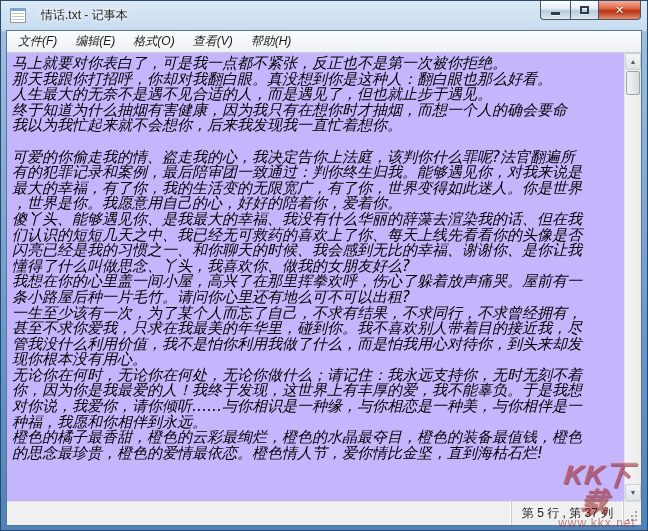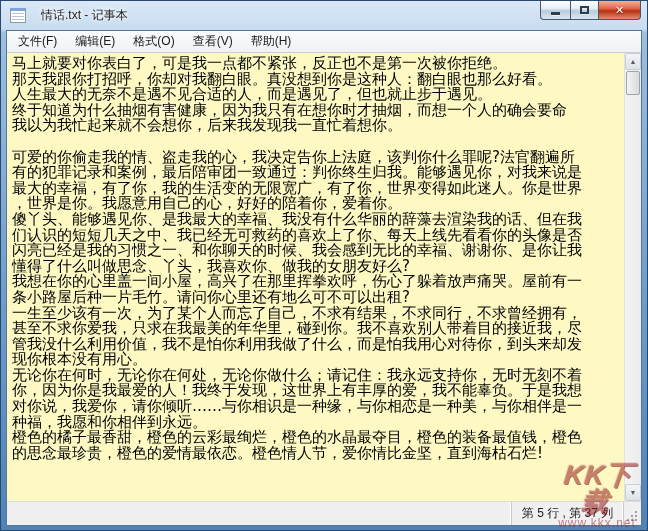--- a/index.html
+++ b/index.html
@@ -67,28 +67,29 @@
   }
 
   .menubar {
     height: 21px;
     background: linear-gradient(180deg, #fafbfc, #eff2f5);
     display: flex; align-items: center;
     font-size: 12px; color: #1a1a1a;
     padding-left: 2px;
     flex: 0 0 auto;
   }
-  .menu-item { padding: 3px 9px; white-space: nowrap; }
+  .menu-item { padding: 3px 9px; white-space: nowrap; font-style: italic; }
 
   .editor-wrap {
     flex: 1 1 auto;
     display: flex;
-    background: #fef9c3;
+    background: #c4b5fd;
     border-top: 1px solid #c6cdd4;
     overflow: hidden;
+    font-style: italic;
   }
   .text-content {
     flex: 1 1 auto;
     padding: 3px 0 0 5px;
     font-family: "DejaVu Sans", sans-serif;
     font-size: 15px;
     line-height: 15.6px;
     color: #000000;
     white-space: pre;
     overflow: hidden;

